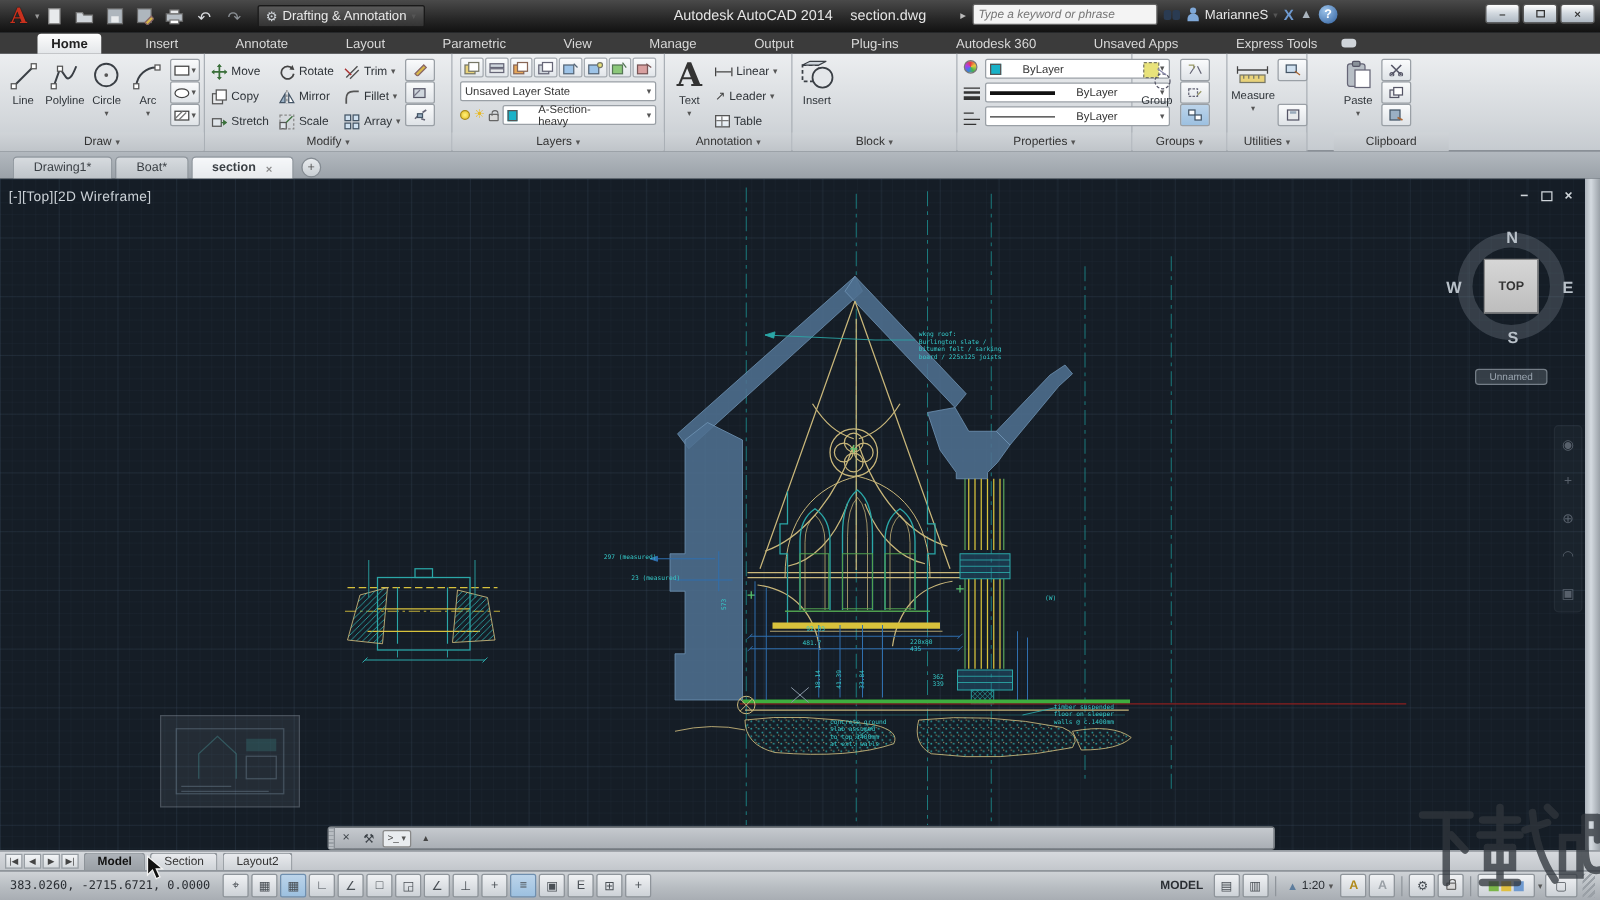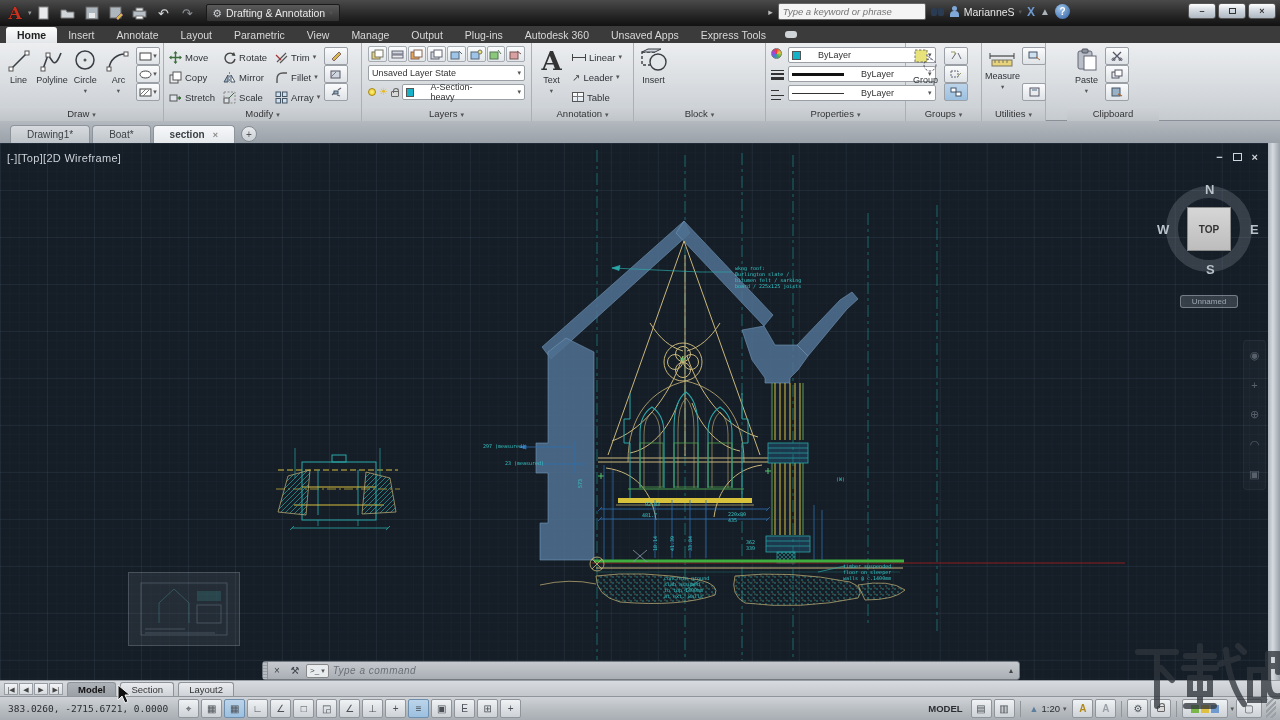--- a/index.html
+++ b/index.html
@@ -22,21 +22,21 @@
   .usricon:before{content:"";position:absolute;left:3px;top:0;width:5px;height:5px;border-radius:50%;background:#7fa8d8;}
   .usricon:after{content:"";position:absolute;left:1px;top:5px;width:9px;height:6px;border-radius:4px 4px 0 0;background:#7fa8d8;}
   .brandx{color:#6f9ad0;font-weight:bold;font-size:12px;}
   .brandtri{color:#aab4bd;font-size:10px;}
   .helpbtn{width:15px;height:15px;border-radius:50%;background:radial-gradient(circle at 35% 30%,#9cc3ea,#2f5f9e);color:#fff;font-size:10px;font-weight:bold;text-align:center;line-height:15px;}
   .winctl{position:absolute;right:4px;top:3px;display:flex;gap:2px;}
   .wbtn{width:28px;height:16px;background:linear-gradient(#fdfdfd,#cfd6dd 50%,#aeb8c2);border:1px solid #555;border-radius:3px;color:#333;font-size:9px;text-align:center;line-height:15px;font-weight:bold;}
   .wbtn .rbox{display:inline-block;width:7px;height:6px;border:1px solid #333;margin-top:4px;}
   
   .rtabs{position:absolute;left:0;top:26px;width:1280px;height:17px;background:#3b3b3b;display:flex;align-items:flex-end;padding-left:6px;font-size:10.5px;color:#d8d8d8;}
-  .rtab{padding:2px 11px 2px;border-radius:3px 3px 0 0;}
+  .rtab{padding:2px 11px 2px;border-radius:3px 3px 0 0;margin-left:24px;}
   .rtab.active{background:linear-gradient(#fdfdfd,#e3e6e9);color:#222;font-weight:bold;}
   .rtab-extra{margin-left:8px;color:#ccc;font-size:9px;padding-bottom:2px;}
   
   .ribbon{position:absolute;left:0;top:43px;width:1280px;height:78px;background:linear-gradient(#eceef0,#d3d7db 70%,#c6cbd0);display:flex;border-bottom:1px solid #8a9097;}
   .panel{position:relative;height:78px;border-right:1px solid #aab0b6;}
   .pbody{height:62px;display:flex;align-items:stretch;padding:2px 3px;gap:2px;}
   .plabel{position:absolute;left:0;bottom:0;width:100%;height:15px;background:linear-gradient(#d0d4d8,#bfc4c9);font-size:9.5px;color:#333;text-align:center;line-height:15px;}
   .plabel .dd{margin-left:3px;font-size:7px;color:#555;}
   .bigbtn{width:33px;display:flex;flex-direction:column;align-items:center;justify-content:flex-start;padding-top:3px;gap:2px;border-radius:2px;}
   .bicon svg{display:block;}
@@ -157,20 +157,24 @@
         <span style="color:#d8dade;font-size:13px;">↶</span>
       </div>
     <div class="qbtn">
         <span style="color:#8a8f94;font-size:13px;">↷</span>
       </div>
     <div class="wsdd">
       <span style="color:#cfd4d9;">⚙</span>
       <span>Drafting &amp; Annotation</span>
       <span class="ddcaret">▾</span>
     </div>
+    <div class="titletext">
+      <span>Autodesk AutoCAD 2014</span>
+      <span>section.dwg</span>
+    </div>
     <div class="infocenter">
       <span class="ic-collapse">▸</span>
       <input class="searchbox" placeholder="Type a keyword or phrase" style="">
       <span class="binoc">
           <i></i>
           <i></i>
         </span>
       <span class="usr">
           <span class="usricon"></span>
           <span>MarianneS</span>
@@ -850,21 +854,20 @@
   </div>
 
   <div class="cmdbar">
     <div class="cmdgrip"></div>
     <div class="cmdico">×</div>
     <div class="cmdico">⚒</div>
     <div class="cmdprompt">
         <span>&gt;_</span>
         <span class="ddcaret">▾</span>
       </div>
-    <div class="cmdtext">Type a command</div>
     <div class="cmdup">▴</div>
   </div>
 
   <div class="layoutrow">
     <div class="lnav">|◀</div>
     <div class="lnav">◀</div>
     <div class="lnav">▶</div>
     <div class="lnav">▶|</div>
     <div class="ltab active">Model</div>
     <div class="ltab">Section</div>

